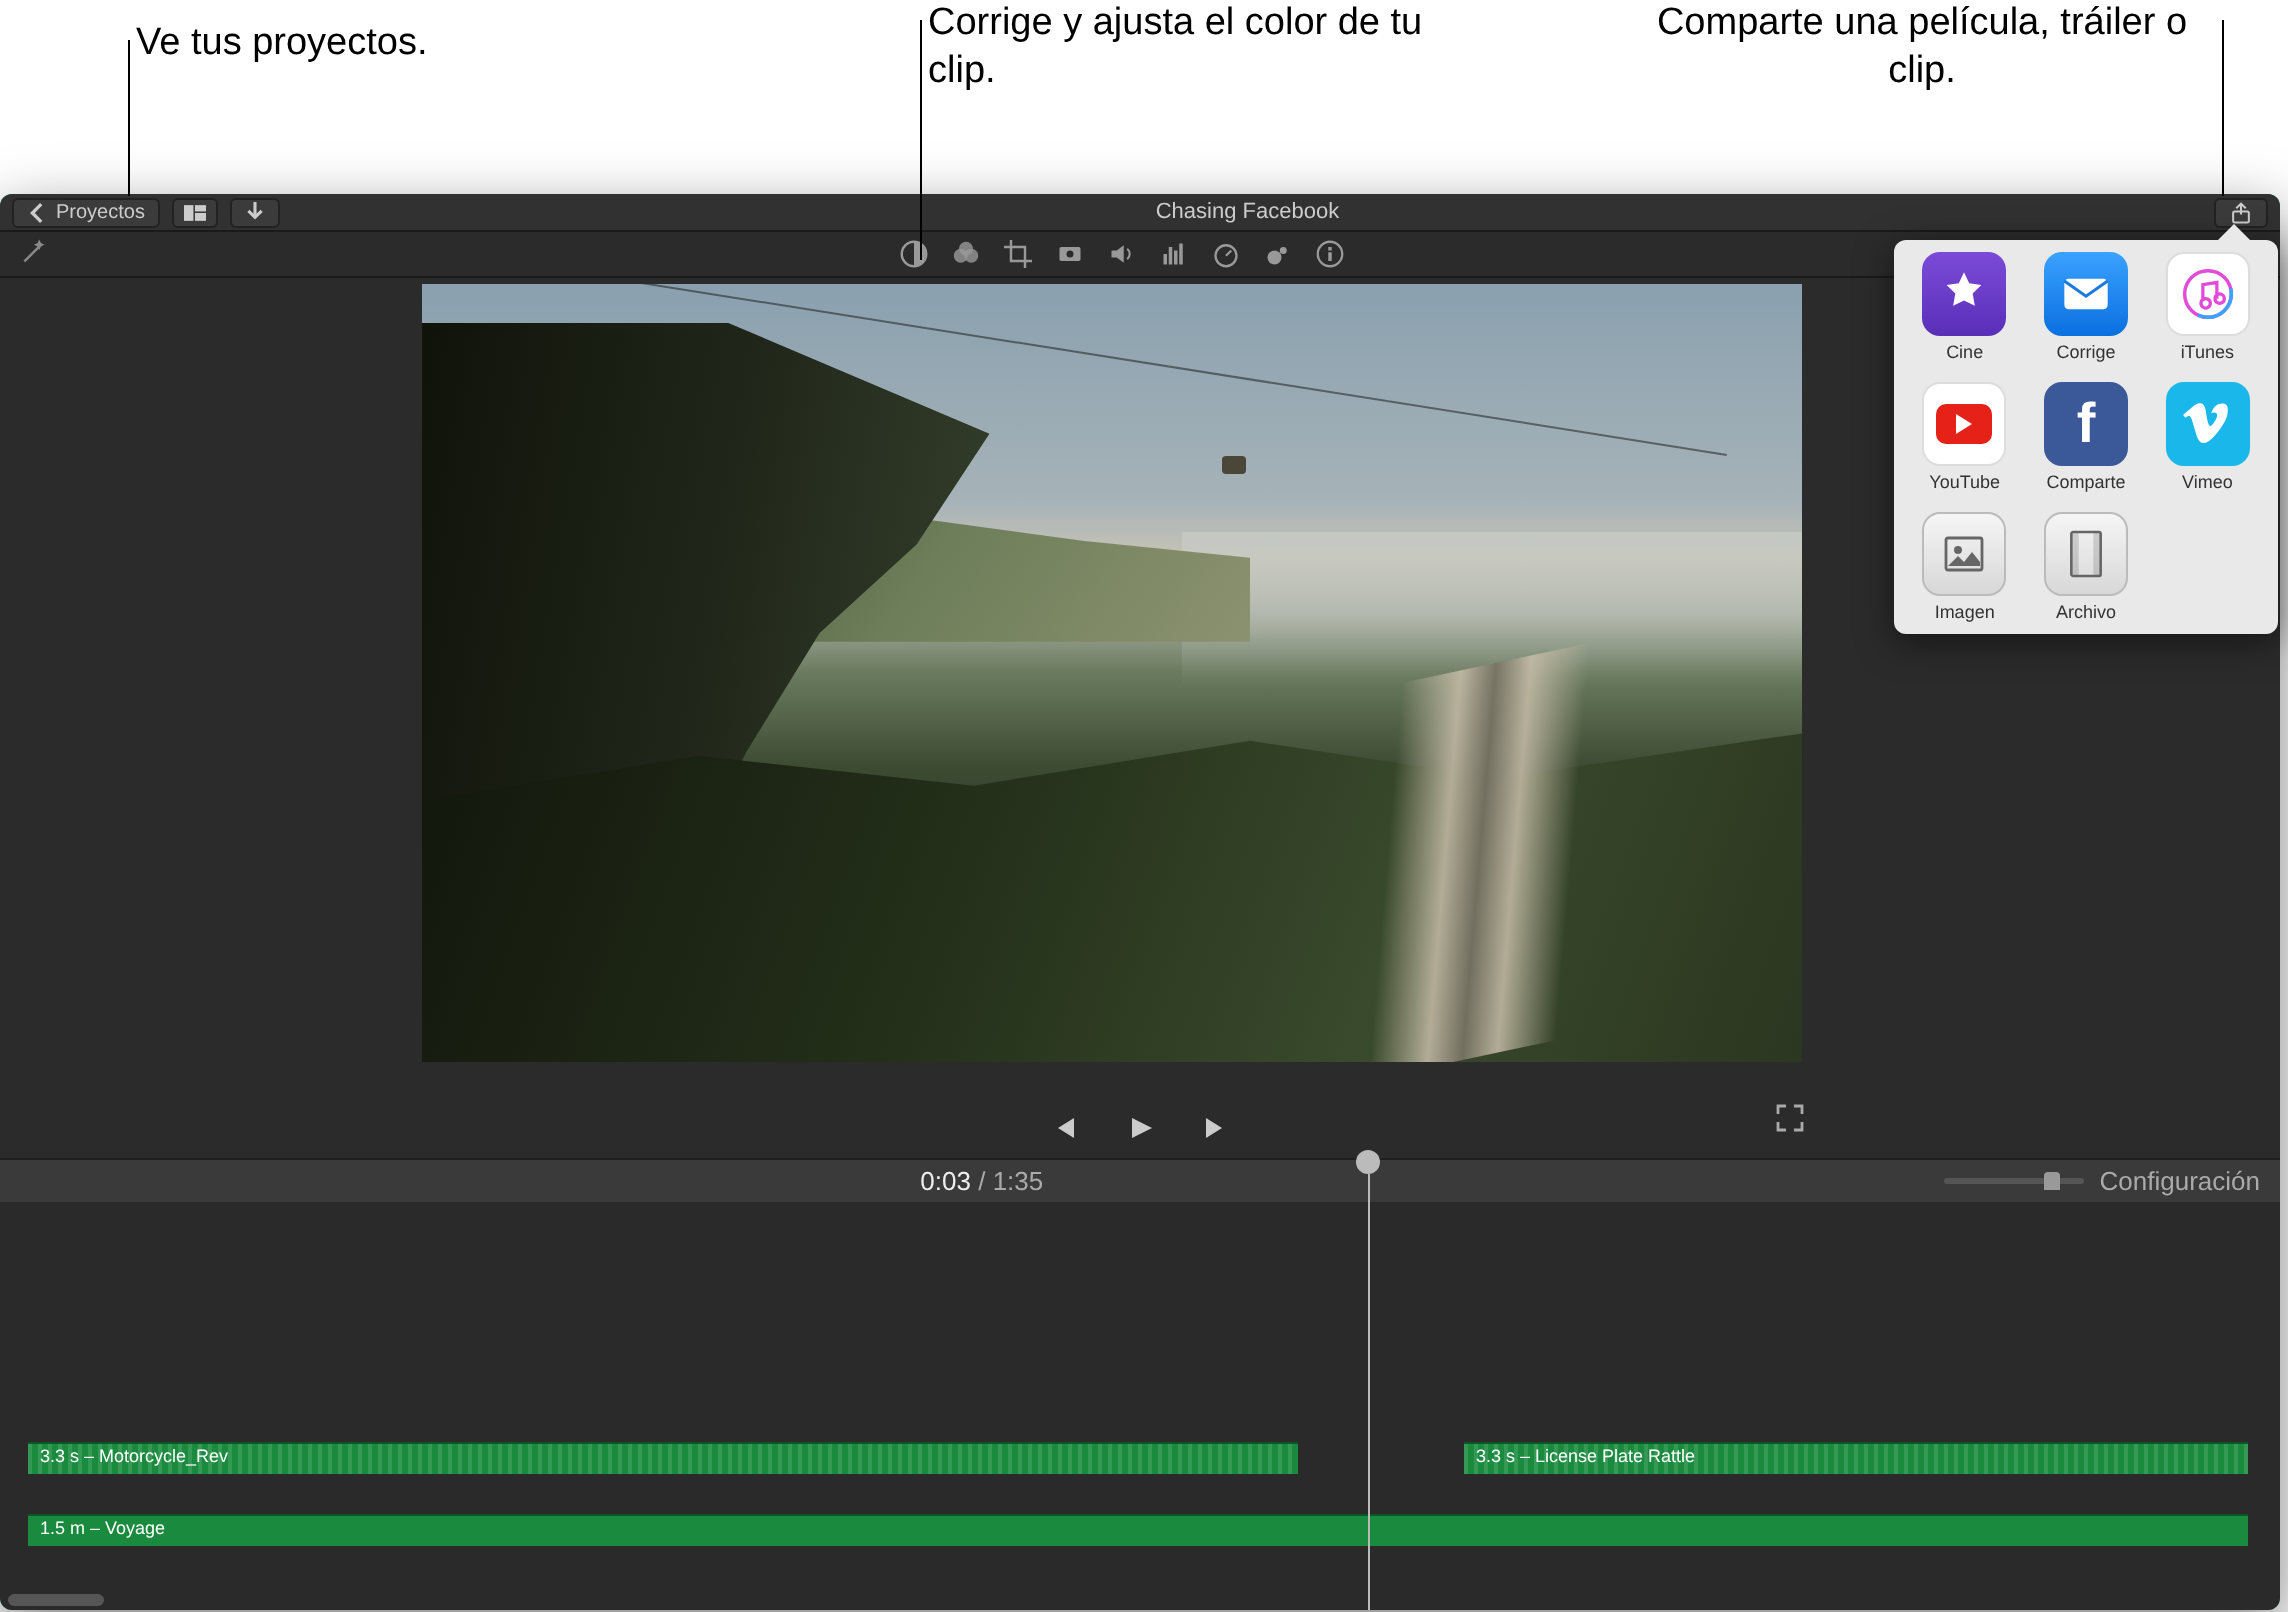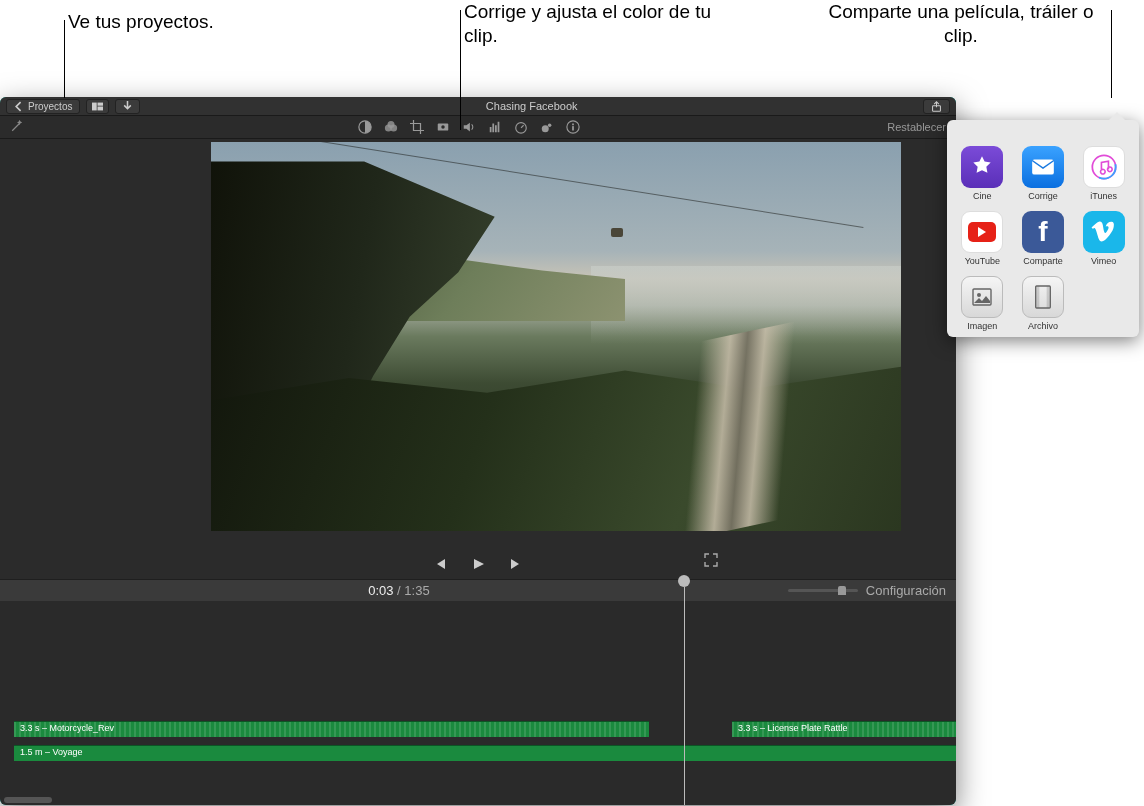--- a/index.html
+++ b/index.html
@@ -4,21 +4,21 @@
 <style>
   * { box-sizing: border-box; margin: 0; padding: 0; font-family: -apple-system, "Helvetica Neue", Arial, sans-serif; }
   body { width: 1144px; height: 806px; background: #fff; position: relative; overflow: hidden; }
 
   
   .callouts { position: absolute; top: 0; left: 0; width: 100%; height: 90px; z-index: 50; color: #000; font-size: 19px; line-height: 1.25; padding-left: 36px; }
   .callout-text { position: absolute; text-align: left; }
   .callout-line { position: absolute; width: 1px; background: #000; }
 
   
-  .app-window { position: absolute; top: 97px; left: 0; width: 956px; height: 708px; background: #14b8a6; border-radius: 6px; overflow: hidden; box-shadow: 0 10px 30px rgba(0,0,0,0.5); }
+  .app-window { position: absolute; top: 97px; left: 0; width: 1140px; height: 708px; background: #14b8a6; border-radius: 6px; overflow: hidden; box-shadow: 0 10px 30px rgba(0,0,0,0.5); }
 
   
   .titlebar { height: 19px; background: #313131; display: flex; align-items: center; justify-content: space-between; padding: 0 6px; color: #ddd; font-size: 11px; border-bottom:1px solid #1a1a1a;}
   .titlebar-left { display: flex; gap: 6px; align-items: center; }
   .titlebar-center { flex: 1; text-align: center; font-size: 11px; color: #ccc;}
   .titlebar-right { display: flex; gap: 6px; align-items:center; }
   .tb-btn { background: #3b3b3b; border: 1px solid #222; border-radius: 3px; height: 15px; display:flex; align-items:center; justify-content:center; padding:0 7px; color:#ccc; font-size:10px; cursor:pointer; }
   .tb-btn svg { width:11px; height:11px; fill:#ccc; }
   .tb-btn + .tb-btn { }
 
@@ -80,21 +80,21 @@
 
   
   .audio-track{position:absolute;left:14px;height:16px;background:#1a8a3e;border-top:1px solid #0c5525;color:#fff;font-size:9px;padding:1px 6px;white-space:nowrap;overflow:hidden;}
   .audio-track.waves::after{content:"";position:absolute;left:0;top:0;width:100%;height:100%;background:repeating-linear-gradient(90deg, rgba(255,255,255,0.12) 0 2px, transparent 2px 5px);}
 
   .playhead{position:absolute;top:-14px;bottom:0;width:1px;background:#bbb;left:684px;}
   .playhead::before{content:"";position:absolute;top:-12px;left:-6px;width:12px;height:12px;background:#bbb;border-radius:50%;}
   .timeline-scroll{position:absolute;left:4px;bottom:2px;width:48px;height:6px;background:#555;border-radius:3px;}
 
   
-  .share-popover{position:absolute; top:120px; right:5px; width:192px; background:#e9e9e9; border-radius:6px; box-shadow:0 4px 18px rgba(0,0,0,0.5); padding:24px 8px 4px; z-index:40;}
+  .share-popover{position:absolute; top:120px; right:5px; width:192px; background:#e9e9e9; border-radius:6px; box-shadow:0 4px 18px rgba(0,0,0,0.5); padding:4px 8px 4px; z-index:40;}
   .share-popover::before{content:"";position:absolute;top:-8px;right:14px;width:0;height:0;border-left:8px solid transparent;border-right:8px solid transparent;border-bottom:8px solid #e9e9e9;}
   .share-grid{display:grid;grid-template-columns:repeat(3,1fr);gap:6px;}
   .share-item{display:flex;flex-direction:column;align-items:center;cursor:pointer;padding:2px;}
   .share-item .label{font-size:9px;color:#333;margin-top:3px;}
   .share-icon{width:42px;height:42px;border-radius:9px;display:flex;align-items:center;justify-content:center;}
   .ic-cine{background:linear-gradient(#7b4bd8,#5a2fb8);}
   .ic-cine svg{fill:#fff;width:26px;height:26px;}
   .ic-mail{background:linear-gradient(#3aa2ff,#0a6fe0);}
   .ic-mail svg{fill:#fff;width:26px;height:26px;}
   .ic-itunes{background:#fff;border:1px solid #ddd;}
@@ -246,21 +246,21 @@
       <span class="current">0:03</span><span> / </span><span>1:35</span>
     </div>
     <div class="zoom"></div>
     <div class="config">Configuración</div>
   </div>
 
   <div class="timeline">
 
     <div class="audio-track waves" style="top:120px;width:635px;"><span>3.3 s – Motorcycle_Rev</span></div>
     <div class="audio-track waves" style="top:120px;left:732px;width:392px;"><span>3.3 s – License Plate Rattle</span></div>
-    <div class="audio-track" style="top:144px;width:1110px;"><span>1.5 m – Voyage</span></div>
+    <div class="audio-track" style="top:156px;width:1110px;"><span>1.5 m – Voyage</span></div>
 
     <div class="playhead"></div>
     <div class="timeline-scroll"></div>
   </div>
  </div>
 </div>
 
 <div class="share-popover">
   <div class="share-grid">
     <div class="share-item">

